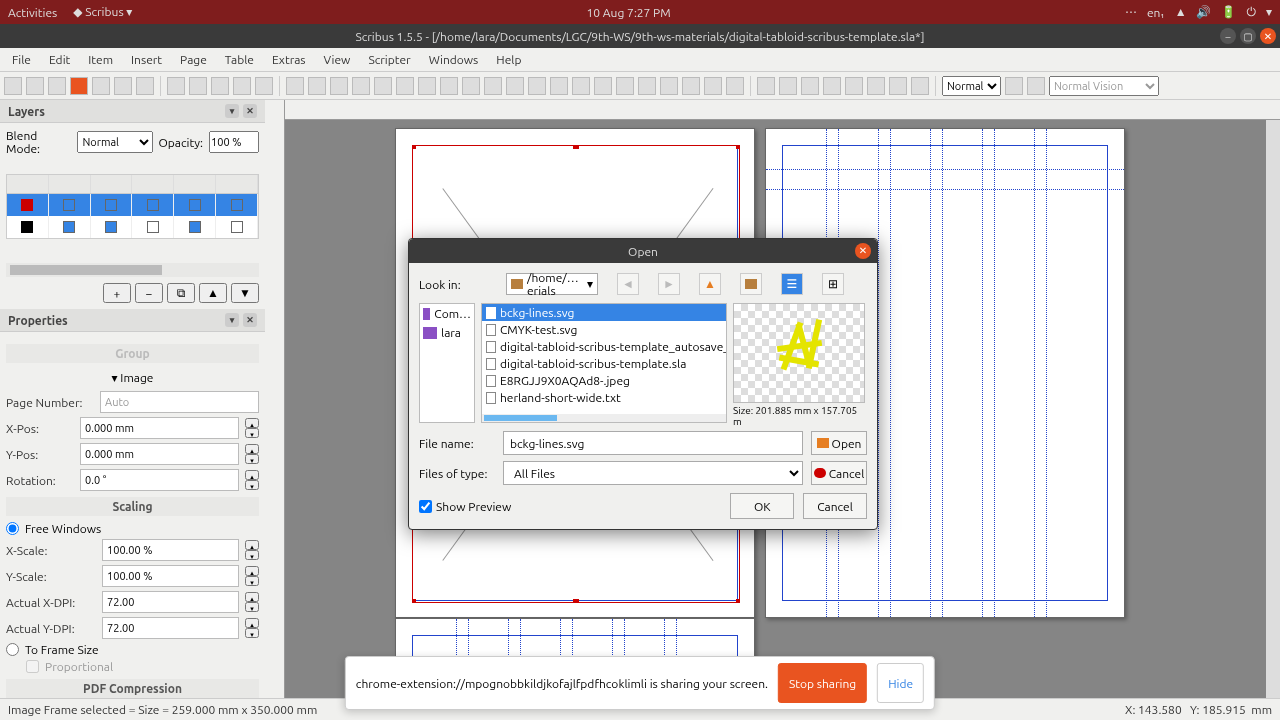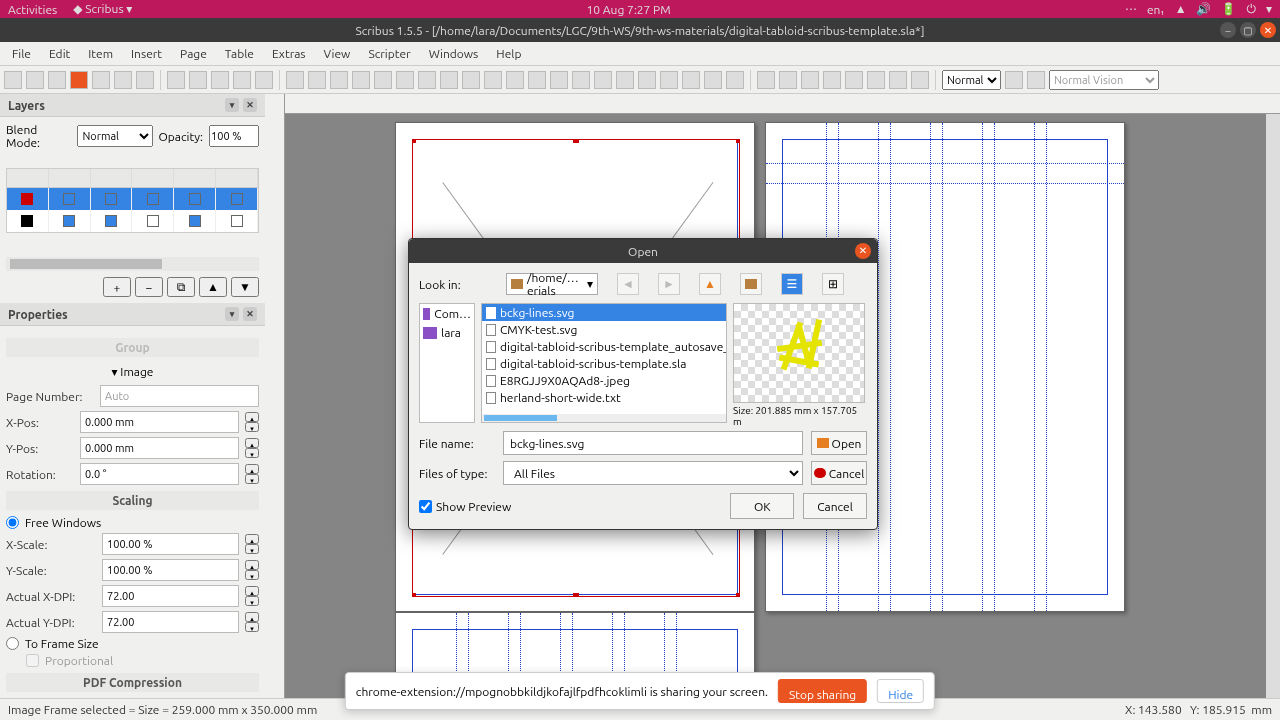--- a/index.html
+++ b/index.html
@@ -1,19 +1,19 @@
 <!DOCTYPE html>
 <html><head>
 <meta charset="utf-8">
 <style>
 * { margin: 0; padding: 0; box-sizing: border-box; font-family: Ubuntu, "Segoe UI", sans-serif; font-size: 12px; }
 body { background: #4a4a4a; width: 1280px; height: 720px; overflow: hidden; position: relative; }
 
 
-.sysbar { background: #be185d; color: #ddd; height: 18px; display: flex; align-items: center; padding: 0 8px; }
+.sysbar { background: #7f1d1d; color: #ddd; height: 24px; display: flex; align-items: center; padding: 0 8px; }
 .sysbar .left { display: flex; gap: 16px; align-items: center; }
 .sysbar .center { flex: 1; text-align: center; }
 .sysbar .right { display: flex; gap: 10px; align-items: center; }
 
 
 .titlebar { background: #3a3a3a; color: #ddd; height: 24px; display: flex; align-items: center; justify-content: center; position: relative; }
 .titlebar .controls { position: absolute; right: 4px; display: flex; gap: 4px; }
 .titlebar .ctrl { width: 16px; height: 16px; border-radius: 8px; display: flex; align-items: center; justify-content: center; font-size: 10px; }
 .ctrl.min { background: #555; } .ctrl.max { background: #555; } .ctrl.close { background: #e95420; color: #fff; }
 
@@ -116,21 +116,21 @@
 
 .dlg-footer { display: flex; justify-content: space-between; align-items: center; margin-top: 8px; }
 .dlg-footer .left { display: flex; align-items: center; gap: 4px; }
 .dlg-footer .right button { height: 26px; width: 64px; margin-left: 6px; border: 1px solid #aaa; background: #f5f5f3; }
 
 
 .statusbar { position: absolute; bottom: 0; left: 0; right: 0; height: 22px; background: #f0f0ee; border-top: 1px solid #ccc; display: flex; align-items: center; padding: 0 8px; justify-content: space-between; font-size: 11px; color: #333; }
 
 
 .share-bar { position: absolute; bottom: 10px; left: 50%; transform: translateX(-50%); background: #fff; border: 1px solid #ccc; border-radius: 4px; box-shadow: 0 2px 8px rgba(0,0,0,0.2); padding: 6px 10px; display: flex; align-items: center; gap: 10px; font-size: 12px; }
-.share-bar button { height: 24px; padding: 8px 10px; border: 1px solid #ccc; border-radius: 3px; }
+.share-bar button { height: 40px; padding: 8px 10px; border: 1px solid #ccc; border-radius: 3px; }
 .share-bar .stop { background: #e95420; color: #fff; border-color: #e95420; }
 .share-bar .hide { background: #fff; color: #3584e4; }
 
 
 .vscroll { position:absolute; right:0; top:20px; bottom:0; width:14px; background:#ddd; }
 </style>
 </head>
 <body>
 
 <div class="sysbar">

